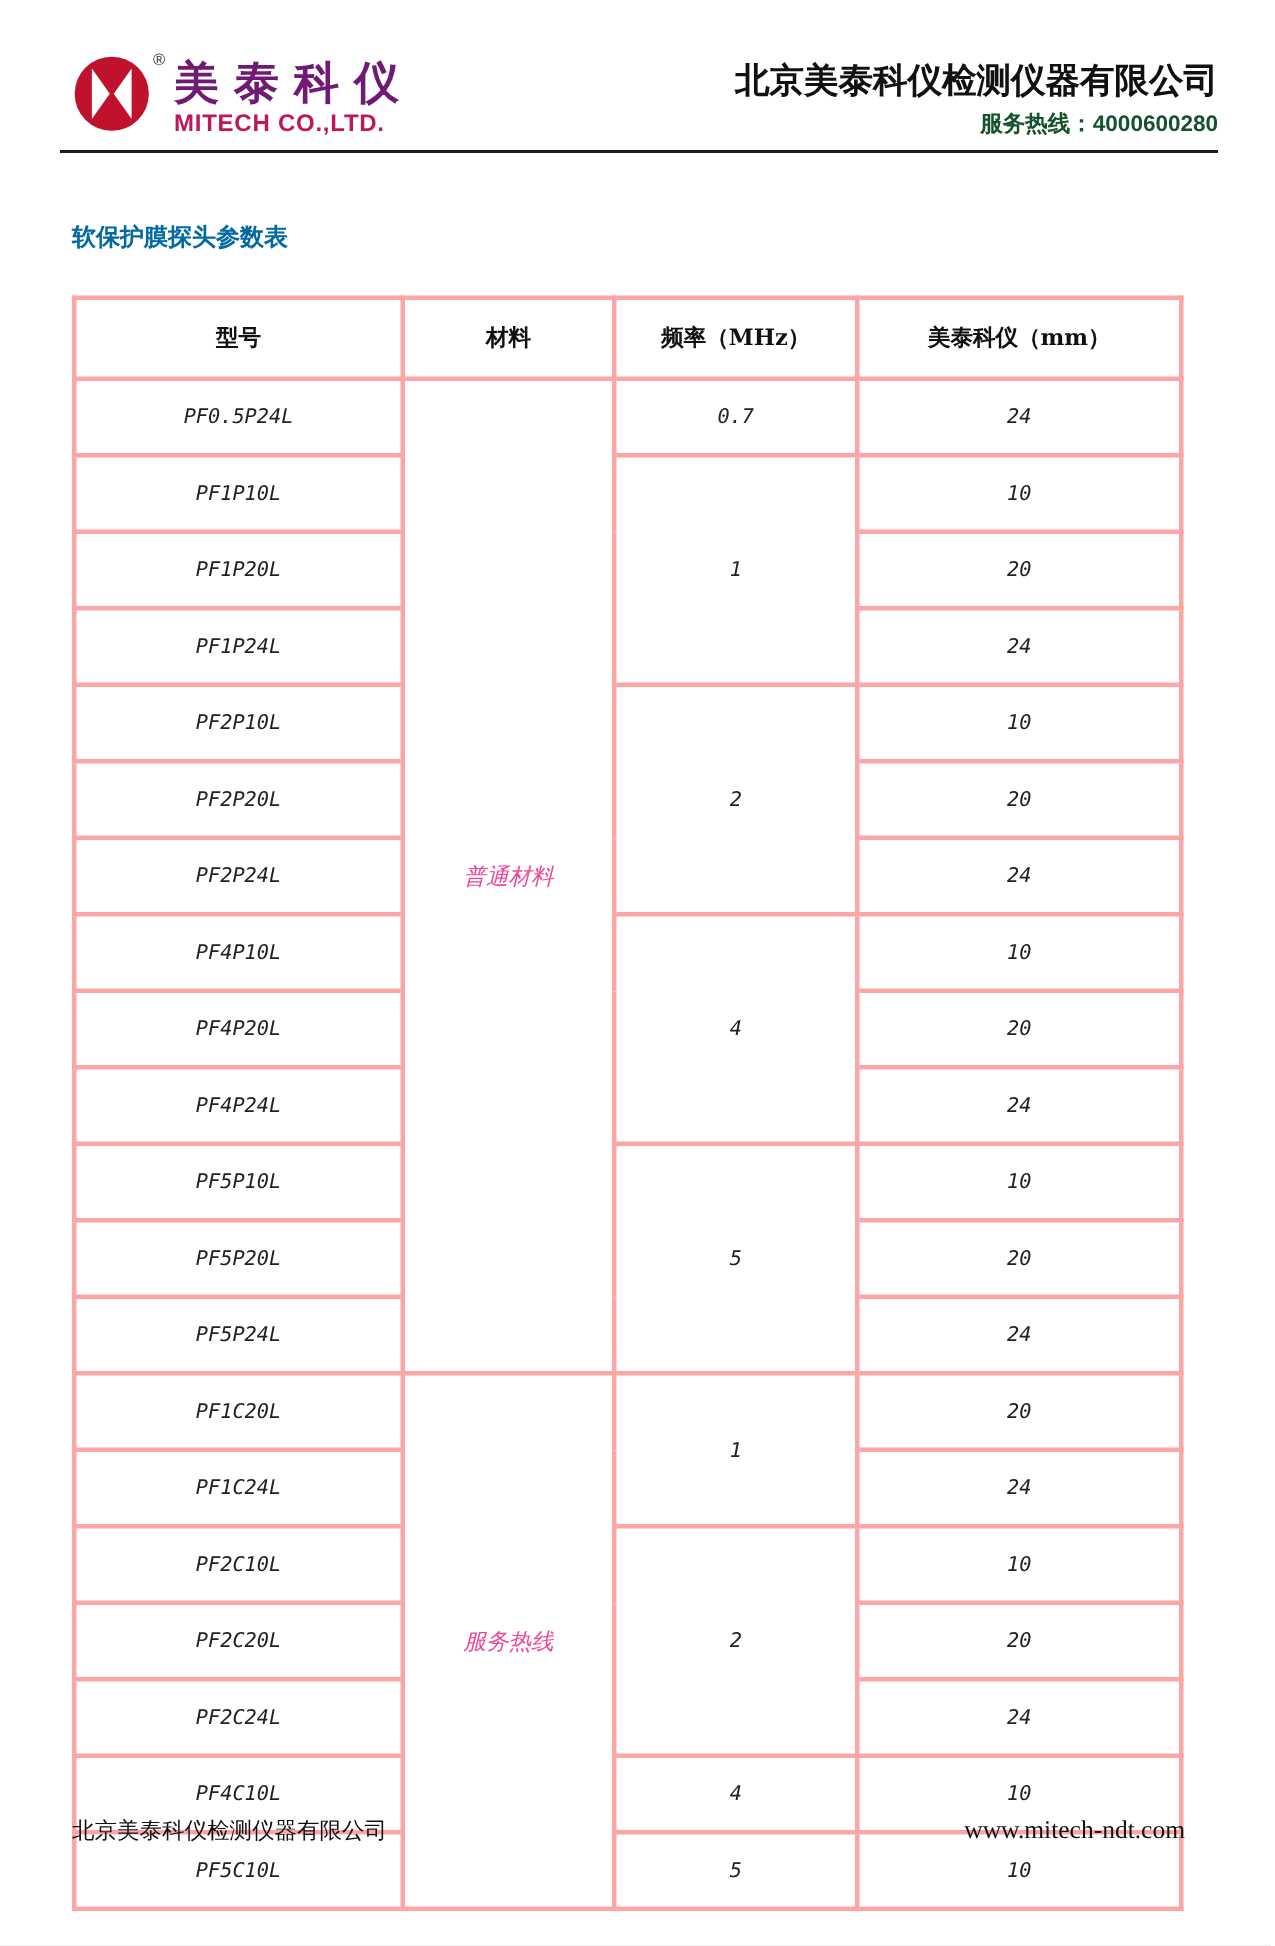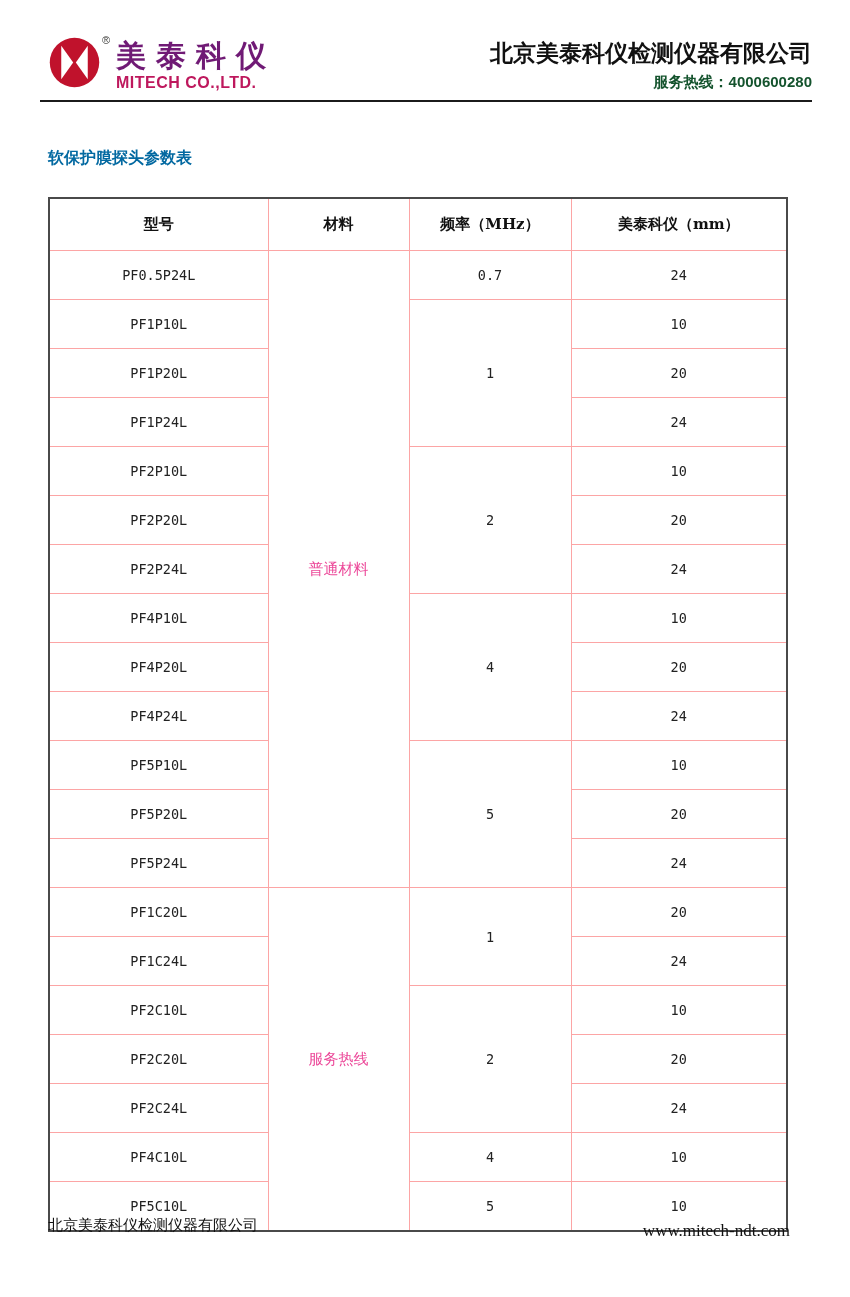--- a/index.html
+++ b/index.html
@@ -41,47 +41,47 @@
     font-size:16px; font-weight:bold; color:#0369a1;
   }
 
   
   .param-table {
     position:absolute; left:48px; top:197px;
     width:738px; border-collapse:collapse; table-layout:fixed;
     border:2px solid #4a4a4a;
   }
   .param-table th, .param-table td {
-    border:1px solid #fca5a5;
+    border:3px solid #fca5a5;
     text-align:center; vertical-align:middle; padding:16px;
   }
   .param-table th {
     height:27px; font-size:15px; font-weight:bold;
     font-family:"DejaVu Serif", serif; color:#111;
   }
-  .param-table td { height:25px; }
+  .param-table td { height:25px;font-style:italic; }
   tr.tall td { height:43px; }
   td.model, td.num {
     font-family:"DejaVu Sans Mono","Liberation Mono", monospace;
     font-size:13.5px; color:#222;
   }
   td.material {
     font-family:"DejaVu Serif", serif;
     font-size:15px; color:#ec4899;
   }
 
   
   .footer {
     position:absolute; left:48px; top:1210px; width:742px;
     display:flex; justify-content:space-between; align-items:center;
   }
   .footer-company { font-size:15px; color:#111; }
   .footer-site {
     font-family:"Liberation Serif", serif;
-    font-size:17px; color:#111; text-decoration:none;margin-top:11px;
+    font-size:17px; color:#111; text-decoration:none;
   }
 </style>
 </head>
 <body>
 
 <div class="page">
 
   <svg class="logo-circle" viewBox="0 0 60 60">
     <circle cx="30" cy="30" r="28" fill="#C0122C"></circle>
     <polygon points="15,11 15,49 28.5,30" fill="#ffffff"></polygon>

